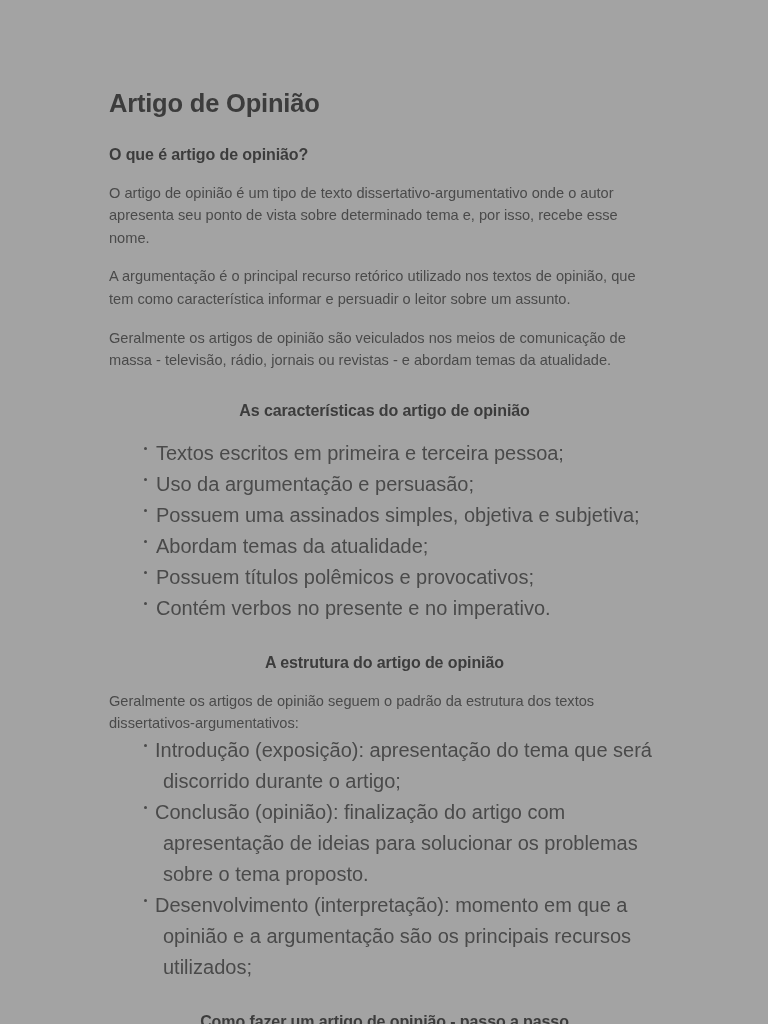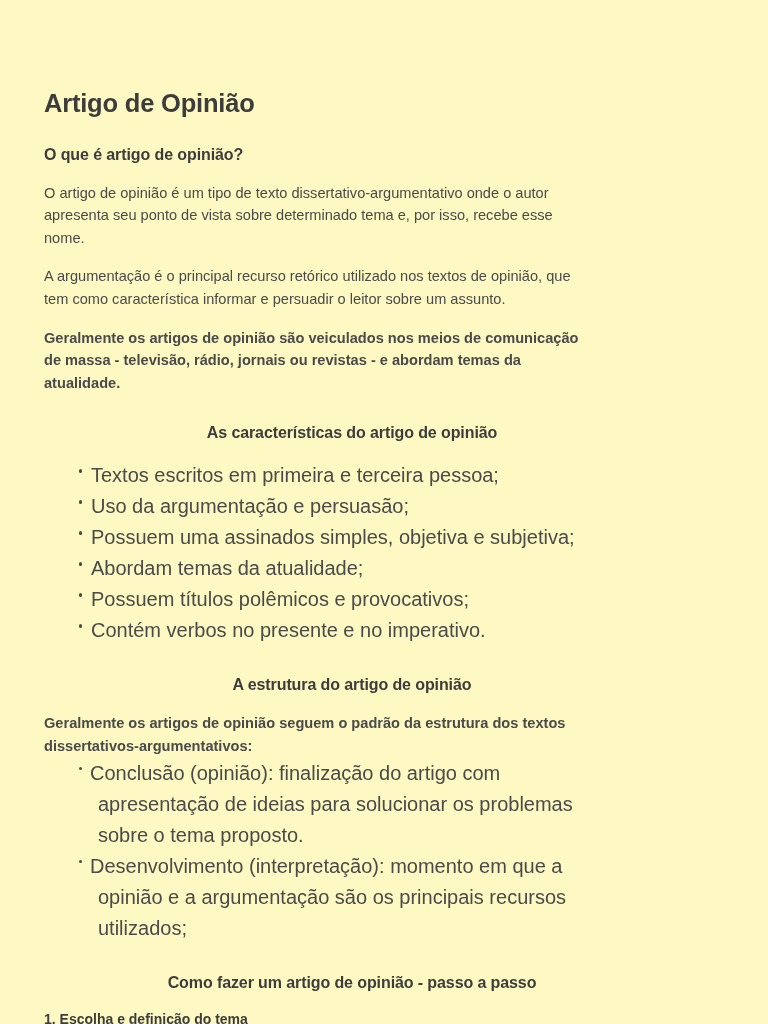--- a/index.html
+++ b/index.html
@@ -13,23 +13,23 @@
     background: #ffffff;
     font-family: "Liberation Sans", sans-serif;
     -webkit-font-smoothing: antialiased;
     overflow: hidden;
   }
 
   .page {
     position: relative;
     width: 768px;
     height: 1024px;
-    background: #fef9c3;
+    background: #a3a3a3;
     box-sizing: border-box;
-    padding: 88px 108px 0 44px;
+    padding: 88px 108px 0 109px;
   }
 
   .doc-title {
     font-size: 25.5px;
     font-weight: bold;
     color: #3c3c3c;
     letter-spacing: -0.2px;
     line-height: 1.2;
     margin: 0 0 26px 0;
   }
@@ -59,21 +59,20 @@
   p.body-text {
     font-size: 14.6px;
     color: #4a4a4a;
     line-height: 1.55;
     margin: 0 0 16px 0;
     max-width: 552px;
   }
 
   p.body-text:last-of-type {
     margin-bottom: 0;
-    font-weight: bold;
   }
 
   ul.bullet-list {
     list-style: none;
     margin: 0;
     padding: 0;
     max-width: 552px;
   }
 
   ul.bullet-list li {
@@ -135,20 +134,21 @@
       <li>Abordam temas da atualidade;</li>
       <li>Possuem títulos polêmicos e provocativos;</li>
       <li>Contém verbos no presente e no imperativo.</li>
     </ul>
   </div>
 
   <div class="block">
     <h2 class="section-heading spaced-top">A estrutura do artigo de opinião</h2>
     <p class="body-text">Geralmente os artigos de opinião seguem o padrão da estrutura dos textos dissertativos-argumentativos:</p>
     <ul class="bullet-list hanging">
+      <li>Introdução (exposição): apresentação do tema que será discorrido durante o artigo;</li>
       <li>Conclusão (opinião): finalização do artigo com apresentação de ideias para solucionar os problemas sobre o tema proposto.</li>
       <li>Desenvolvimento (interpretação): momento em que a opinião e a argumentação são os principais recursos utilizados;</li>
     </ul>
   </div>
 
   <div class="block">
     <h2 class="section-heading spaced-top">Como fazer um artigo de opinião - passo a passo</h2>
     <h3 class="sub-heading">1. Escolha e definição do tema</h3>
   </div>
 

